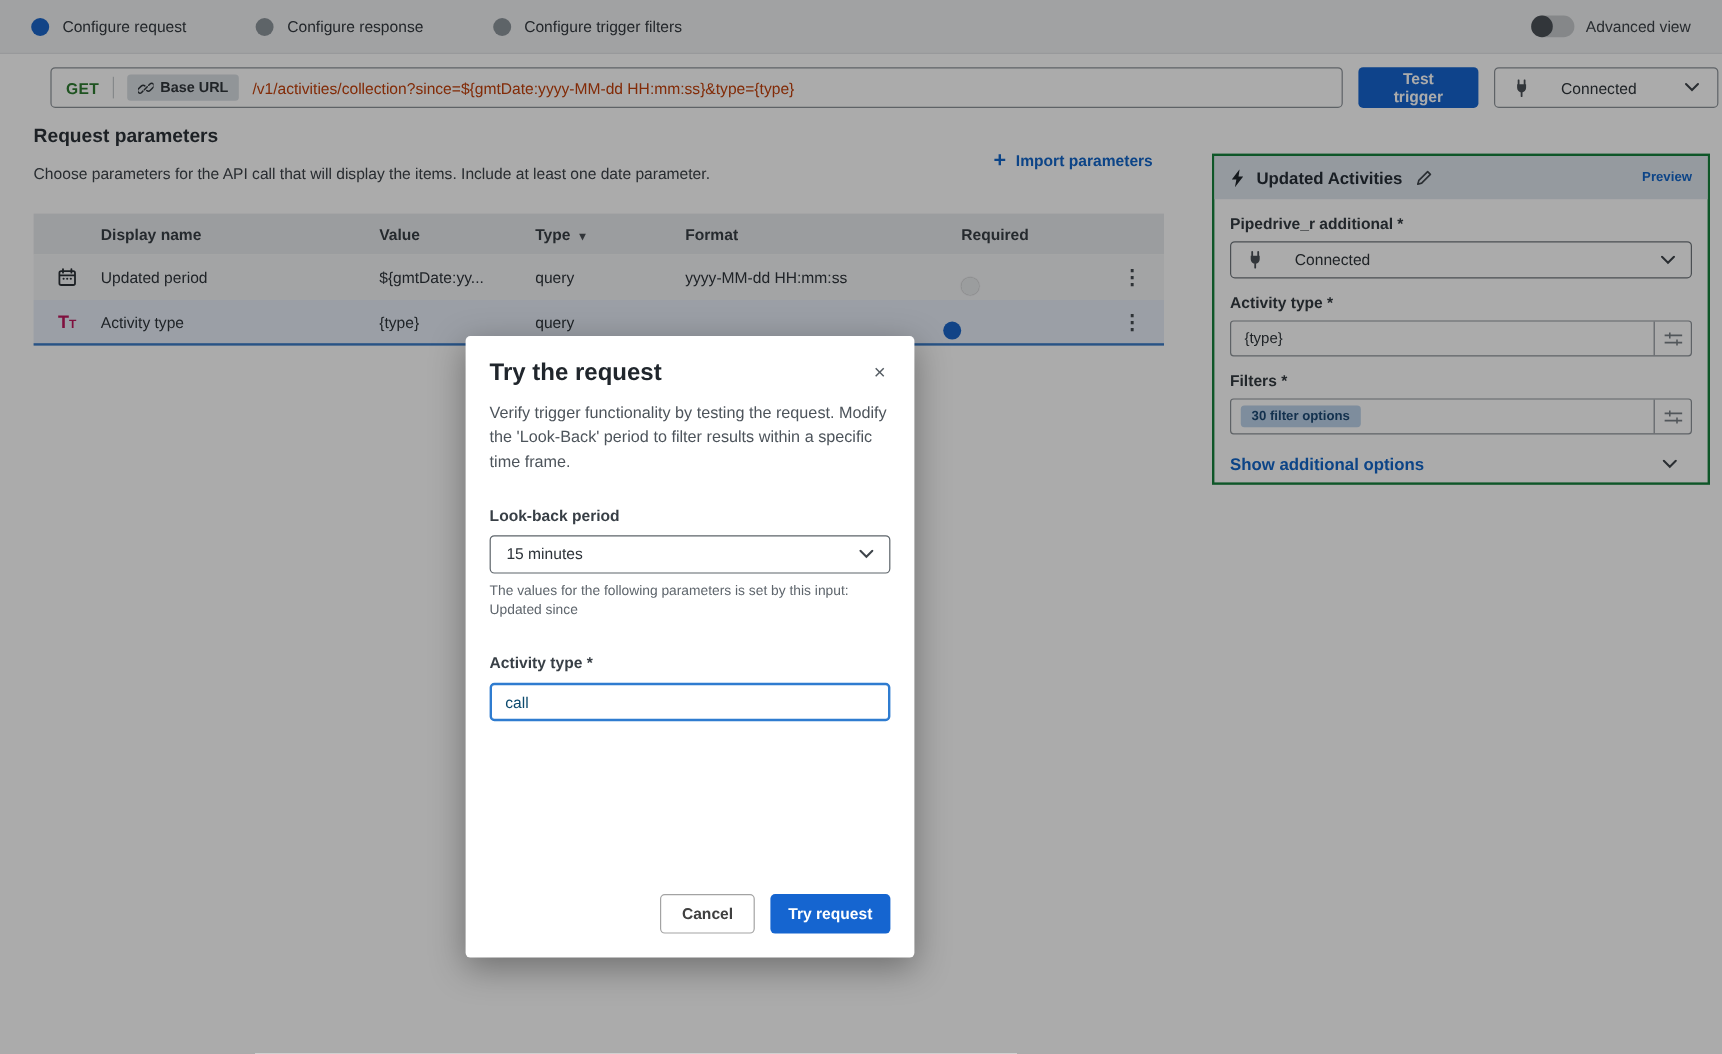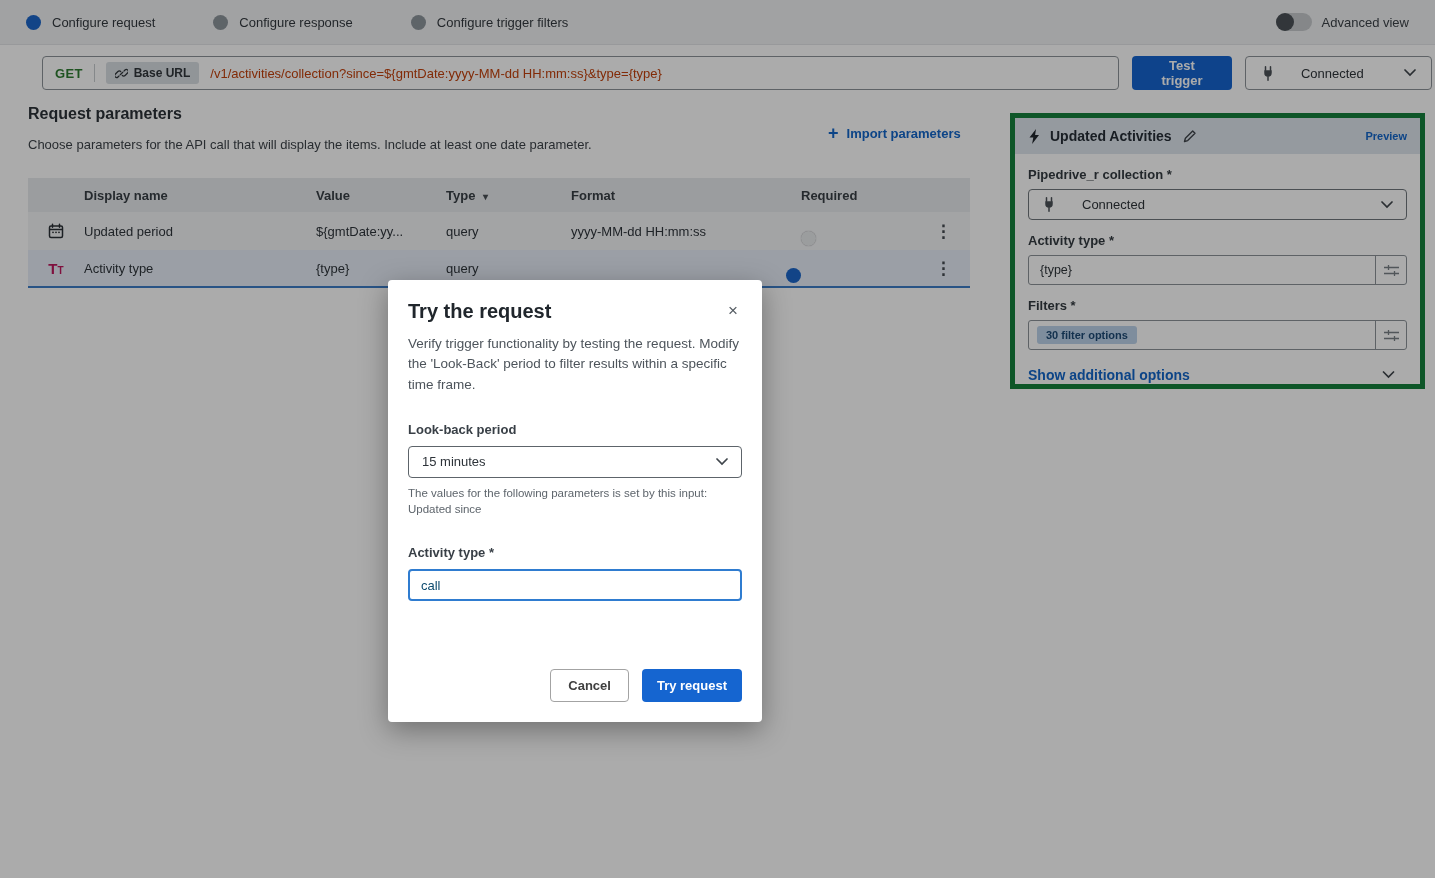--- a/index.html
+++ b/index.html
@@ -60,22 +60,22 @@
   .tt-icon .sm { font-size:10px; }
 
   
   .pill { width:30px; height:15px; border-radius:8px; position:relative; cursor:pointer; }
   .pill.off { background:#cfd3d7; }
   .pill.off .pknob { position:absolute; left:0; top:0; width:15px; height:15px; border-radius:50%; background:#e8eaec; box-shadow:0 0 1px rgba(0,0,0,.4); }
   .pill.on { background:#a9c9ec; }
   .pill.on .pknob { position:absolute; right:0; top:0; width:15px; height:15px; border-radius:50%; background:#1b66c9; }
 
   
-  .panel { position:absolute; left:1010px; top:113px; width:415px; height:276px; background:#fff;
-           border:5px solid #15803d; }
+  .panel { position:absolute; left:1010px; top:128px; width:415px; height:276px; background:#fff;
+           border:2px solid #15803d; }
   .panel-head { height:36px; background:#dfe6ee; display:flex; align-items:center; padding:0 13px; }
   .panel-title { font-size:14px; font-weight:700; color:#262e36; margin-left:9px; }
   .panel-edit { margin-left:11px; cursor:pointer; display:flex; }
   .panel-preview { margin-left:auto; font-size:11px; font-weight:700; color:#1366c9; cursor:pointer; }
   .panel-body { padding:13px 13px 0 13px; }
   .f-label { font-size:13px; font-weight:700; color:#343b41; margin-bottom:7px; }
   .conn-field { height:31px; border:1px solid #70767c; border-radius:4px; display:flex; align-items:center;
                 padding:0 13px; cursor:pointer; margin-bottom:13px; background:#fff; }
   .conn-field .conn-text { font-size:13px; color:#2f353a; margin-left:26px; }
   .conn-field .chev { margin-left:auto; }
@@ -87,21 +87,21 @@
   .chip-filter { margin-left:8px; background:#bcd2ea; color:#1d4a75; font-size:11px; font-weight:700;
                  padding:3px 9px; border-radius:3px; cursor:pointer; }
   .show-more { display:flex; align-items:center; margin-top:17px; cursor:pointer; }
   .show-more-text { font-size:14px; font-weight:700; color:#1366c9; }
   .show-more .chev { margin-left:auto; margin-right:12px; }
 
   
   .dim { position:absolute; inset:0; background:rgba(0,0,0,0.33); z-index:40; }
 
   
-  .modal { position:absolute; left:388px; top:280px; width:374px; height:442px; background:#fff;
+  .modal { position:absolute; left:388px; top:280px; width:374px; height:518px; background:#fff;
            border-radius:4px; box-shadow:0 8px 28px rgba(0,0,0,.35); z-index:60; padding:20px; }
   .m-head { display:flex; align-items:flex-start; }
   .m-title { font-size:20px; font-weight:700; color:#20262c; }
   .m-close { margin-left:auto; font-size:17px; color:#555c63; cursor:pointer; line-height:1; padding:2px 4px; }
   .m-desc { margin-top:11px; font-size:13.5px; color:#4d545b; line-height:1.5; width:336px; }
   .m-label { margin-top:27px; font-size:13px; font-weight:700; color:#383f46; }
   .m-select { margin-top:9px; height:32px; border:1px solid #5d646a; border-radius:4px; display:flex;
               align-items:center; padding:0 13px; cursor:pointer; background:#fff; }
   .m-select-text { font-size:13px; color:#2d3339; }
   .m-select .chev { margin-left:auto; }
@@ -244,21 +244,21 @@
       </span>
       <span class="panel-title">Updated Activities</span>
       <span class="panel-edit">
         <svg width="14" height="14" viewBox="0 0 14 14">
             <path d="M1.5 12.5l.9-3.2 7.3-7.3 2.3 2.3-7.3 7.3z" fill="none" stroke="#3f454b" stroke-width="1.4" stroke-linejoin="round"></path>
           </svg>
       </span>
       <span class="panel-preview">Preview</span>
     </div>
     <div class="panel-body">
-      <div class="f-label">Pipedrive_r collection *</div>
+      <div class="f-label">Pipedrive_r additional *</div>
       <div class="conn-field">
         <span>
           <svg width="14" height="15" viewBox="0 0 16 18">
               <path d="M5 1v4M11 1v4" stroke="#4b5157" stroke-width="1.8" stroke-linecap="round"></path>
               <path d="M3.5 5h9v3.5A4.5 4.5 0 0 1 8 13a4.5 4.5 0 0 1-4.5-4.5z" fill="#4b5157"></path>
               <path d="M8 13v4" stroke="#4b5157" stroke-width="1.8" stroke-linecap="round"></path>
             </svg>
         </span>
         <span class="conn-text">Connected</span>
         <span class="chev">

